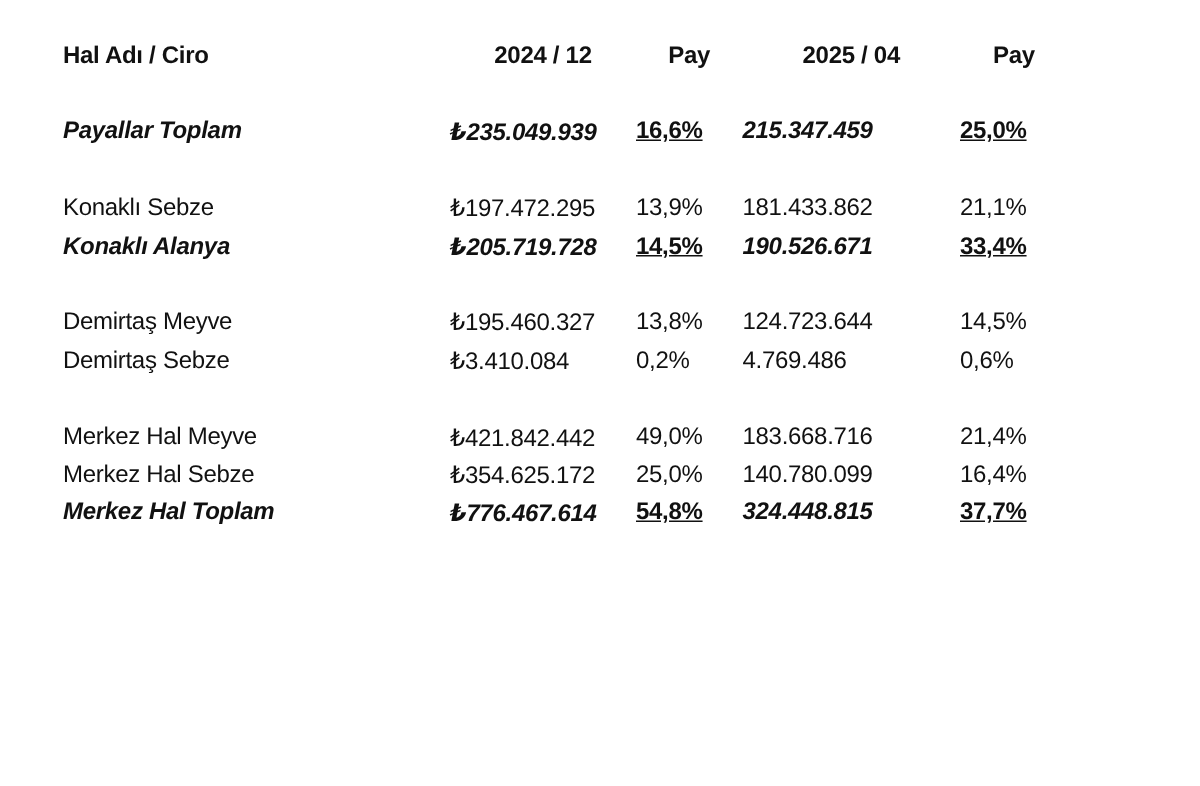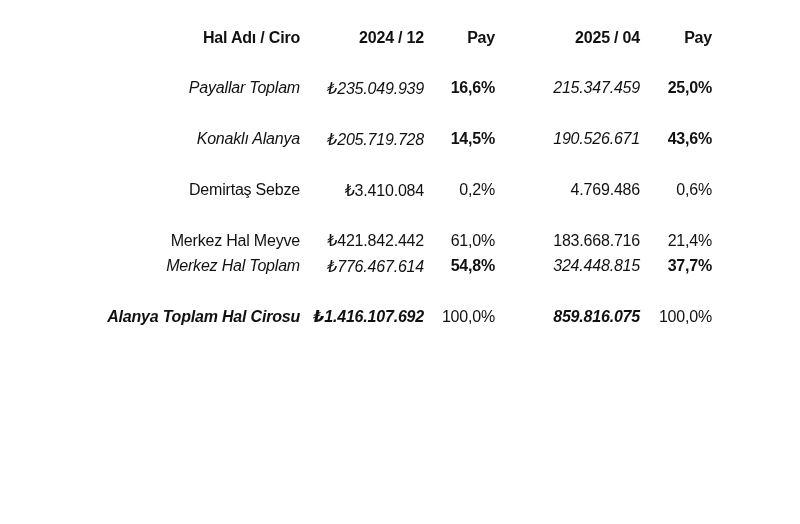--- a/index.html
+++ b/index.html
@@ -29,28 +29,28 @@
   col.c-p2024  { width: 71px;  }
   col.c-v2025  { width: 145px; }
   col.c-p2025  { width: 72px;  }
   td, th {
     height: 25.4px;
     padding: 0;
     margin: 0;
     white-space: nowrap;
     vertical-align: middle;
   }
-  th.label, td.label { text-align: right; }
-  th.num, td.num, th.pay, td.pay { text-align: right; }
+  th.label, td.label { text-align: left; }
+  th.num, td.num, th.pay, td.pay { }
   thead th { font-weight: 700; }
   tr.spacer td { height: 25.4px; }
   tr.row-normal td { font-weight: 400; font-style: normal; }
   tr.row-total td.label,
-  tr.row-total td.num  { font-weight: 400; font-style: italic; }
-  tr.row-total td.pay  { font-weight: 700; font-style: normal; }
+  tr.row-total td.num  { font-weight: 700; font-style: italic; }
+  tr.row-total td.pay  { font-weight: 700; font-style: normal; text-decoration: underline; }
   tr.row-grand td.label,
   tr.row-grand td.num  { font-weight: 700; font-style: italic; }
   tr.row-grand td.pay  { font-weight: 400; font-style: normal; }
 </style>
 </head>
 <body>
 
 <div class="sheet">
   <table class="ciro-table">
     <colgroup>
@@ -79,65 +79,79 @@
         <td class="num">₺235.049.939</td>
         <td class="pay">16,6%</td>
         <td class="num">215.347.459</td>
         <td class="pay">25,0%</td>
       </tr>
 
       <tr class="spacer">
           <td colspan="5"></td>
         </tr>
 
+      <tr class="row-normal">
+        <td class="label">Konaklı Sebze</td>
+        <td class="num">₺197.472.295</td>
+        <td class="pay">13,9%</td>
+        <td class="num">181.433.862</td>
+        <td class="pay">21,1%</td>
+      </tr>
       <tr class="row-total">
         <td class="label">Konaklı Alanya</td>
         <td class="num">₺205.719.728</td>
         <td class="pay">14,5%</td>
         <td class="num">190.526.671</td>
-        <td class="pay">43,6%</td>
+        <td class="pay">33,4%</td>
       </tr>
 
       <tr class="spacer">
           <td colspan="5"></td>
         </tr>
 
+      <tr class="row-normal">
+        <td class="label">Demirtaş Meyve</td>
+        <td class="num">₺195.460.327</td>
+        <td class="pay">13,8%</td>
+        <td class="num">124.723.644</td>
+        <td class="pay">14,5%</td>
+      </tr>
       <tr class="row-normal">
         <td class="label">Demirtaş Sebze</td>
         <td class="num">₺3.410.084</td>
         <td class="pay">0,2%</td>
         <td class="num">4.769.486</td>
         <td class="pay">0,6%</td>
       </tr>
 
       <tr class="spacer">
           <td colspan="5"></td>
         </tr>
 
       <tr class="row-normal">
         <td class="label">Merkez Hal Meyve</td>
         <td class="num">₺421.842.442</td>
-        <td class="pay">61,0%</td>
+        <td class="pay">49,0%</td>
         <td class="num">183.668.716</td>
         <td class="pay">21,4%</td>
+      </tr>
+      <tr class="row-normal">
+        <td class="label">Merkez Hal Sebze</td>
+        <td class="num">₺354.625.172</td>
+        <td class="pay">25,0%</td>
+        <td class="num">140.780.099</td>
+        <td class="pay">16,4%</td>
       </tr>
       <tr class="row-total">
         <td class="label">Merkez Hal Toplam</td>
         <td class="num">₺776.467.614</td>
         <td class="pay">54,8%</td>
         <td class="num">324.448.815</td>
         <td class="pay">37,7%</td>
       </tr>
 
       <tr class="spacer">
           <td colspan="5"></td>
         </tr>
 
-      <tr class="row-grand">
-        <td class="label">Alanya Toplam Hal Cirosu</td>
-        <td class="num">₺1.416.107.692</td>
-        <td class="pay">100,0%</td>
-        <td class="num">859.816.075</td>
-        <td class="pay">100,0%</td>
-      </tr>
     </tbody>
   </table>
 </div>
 
 </body></html>

